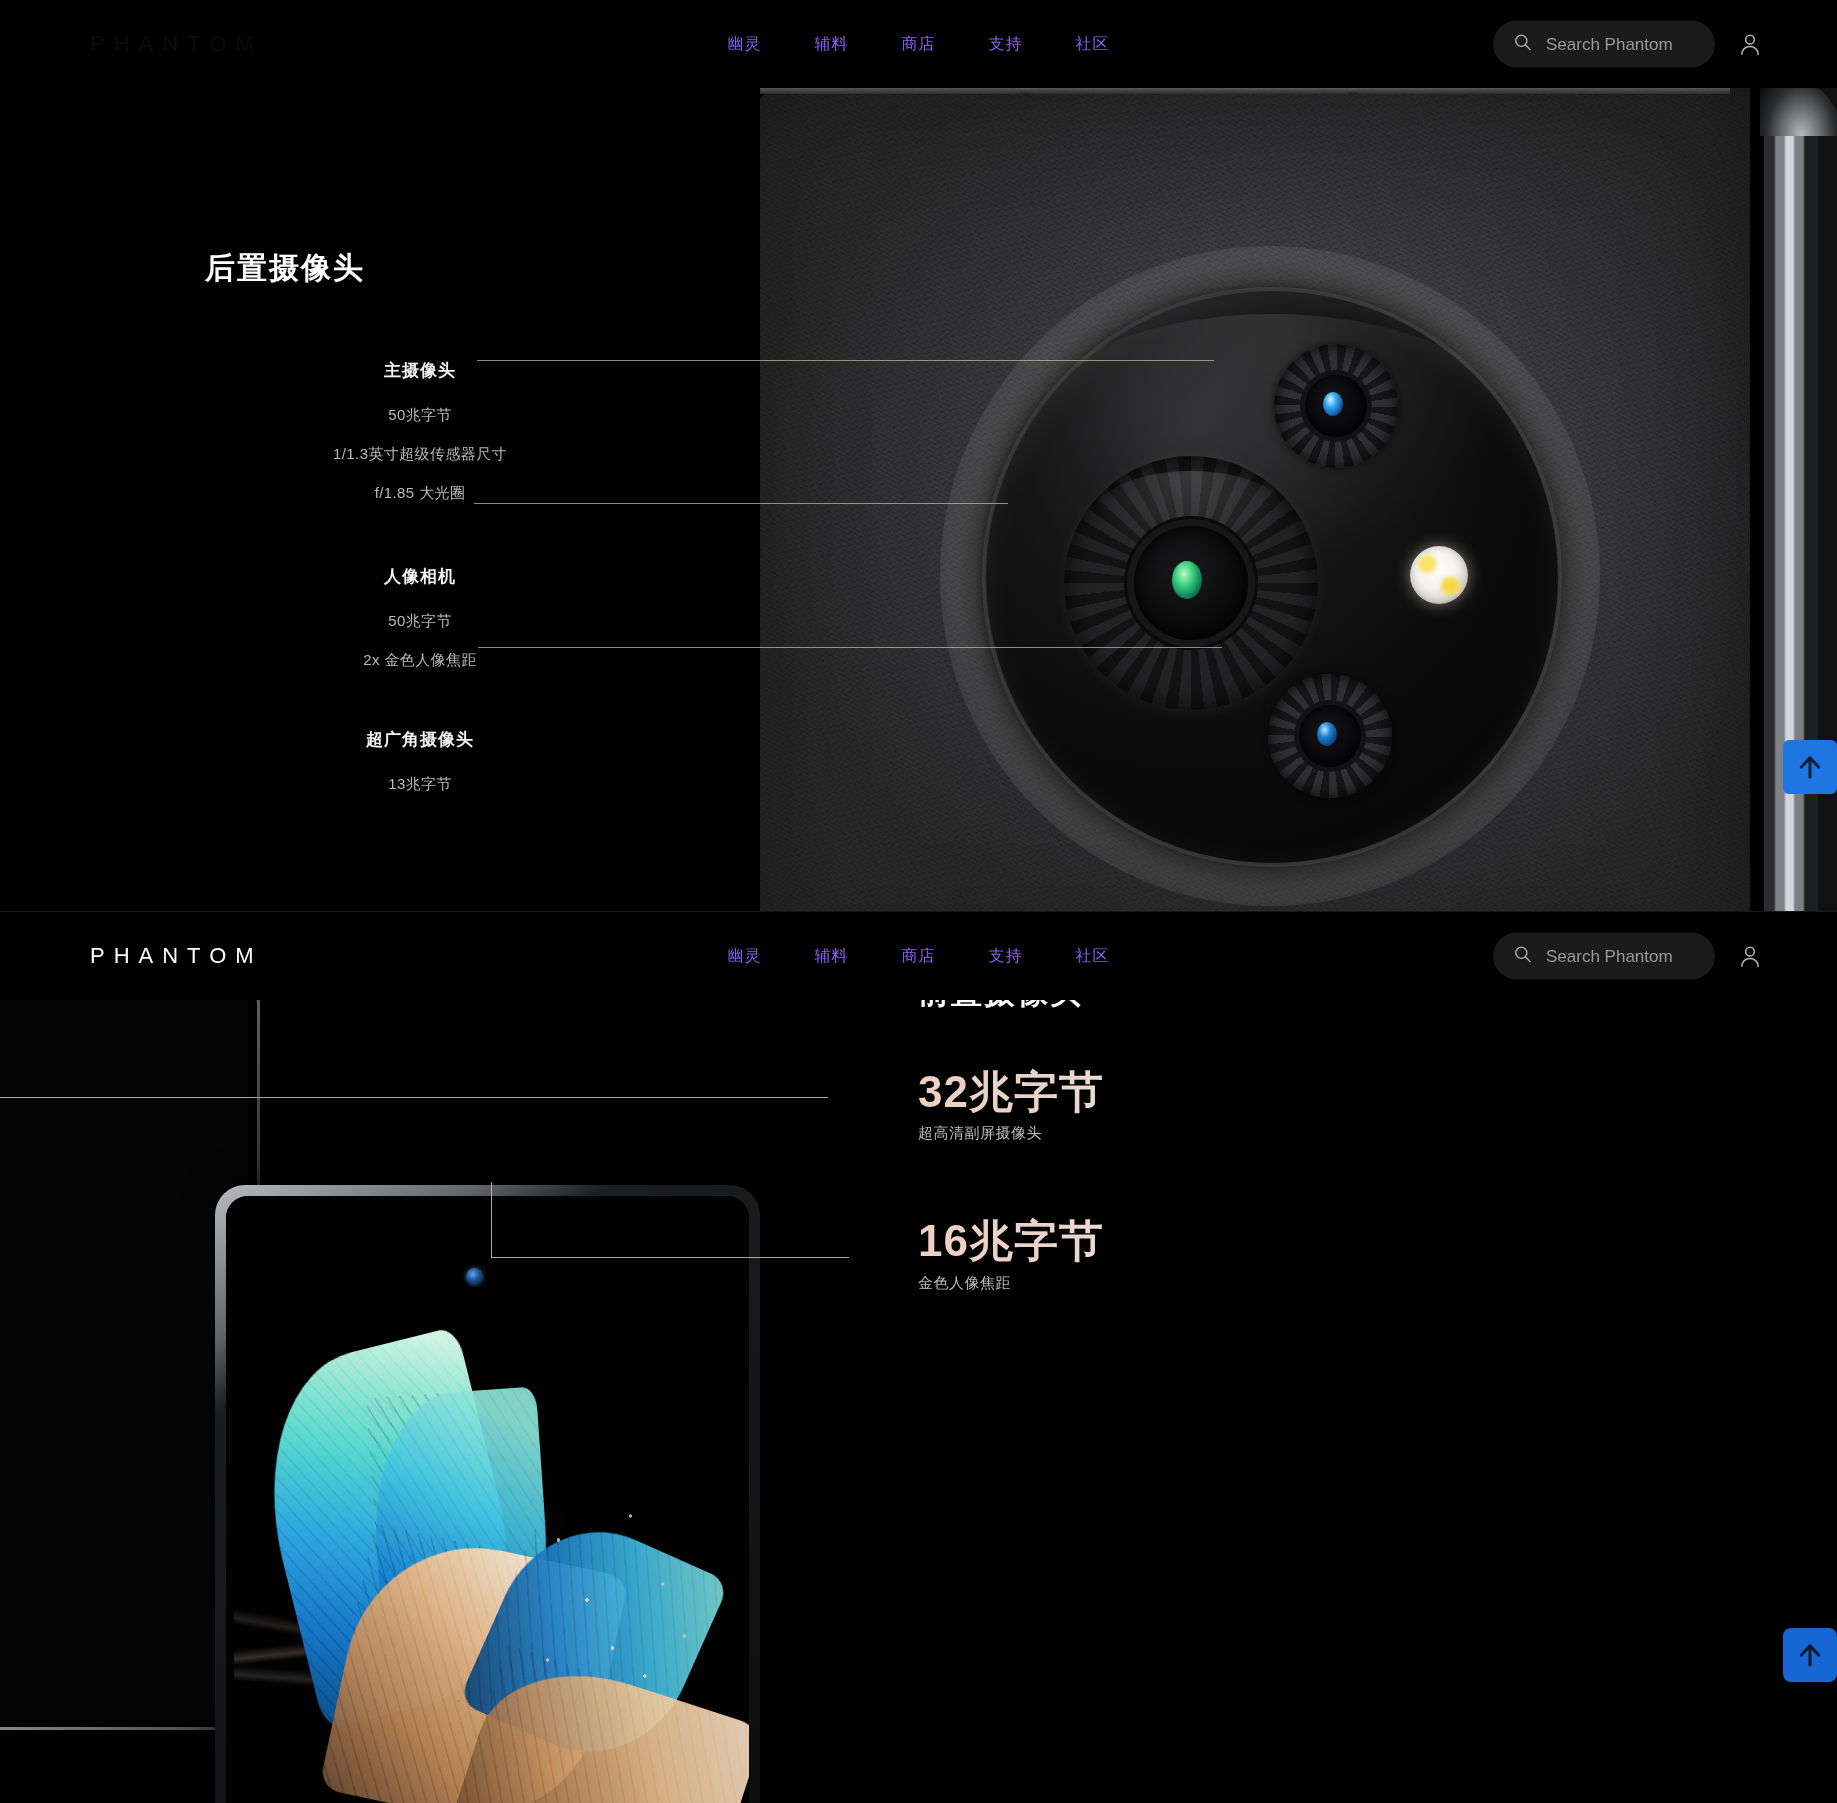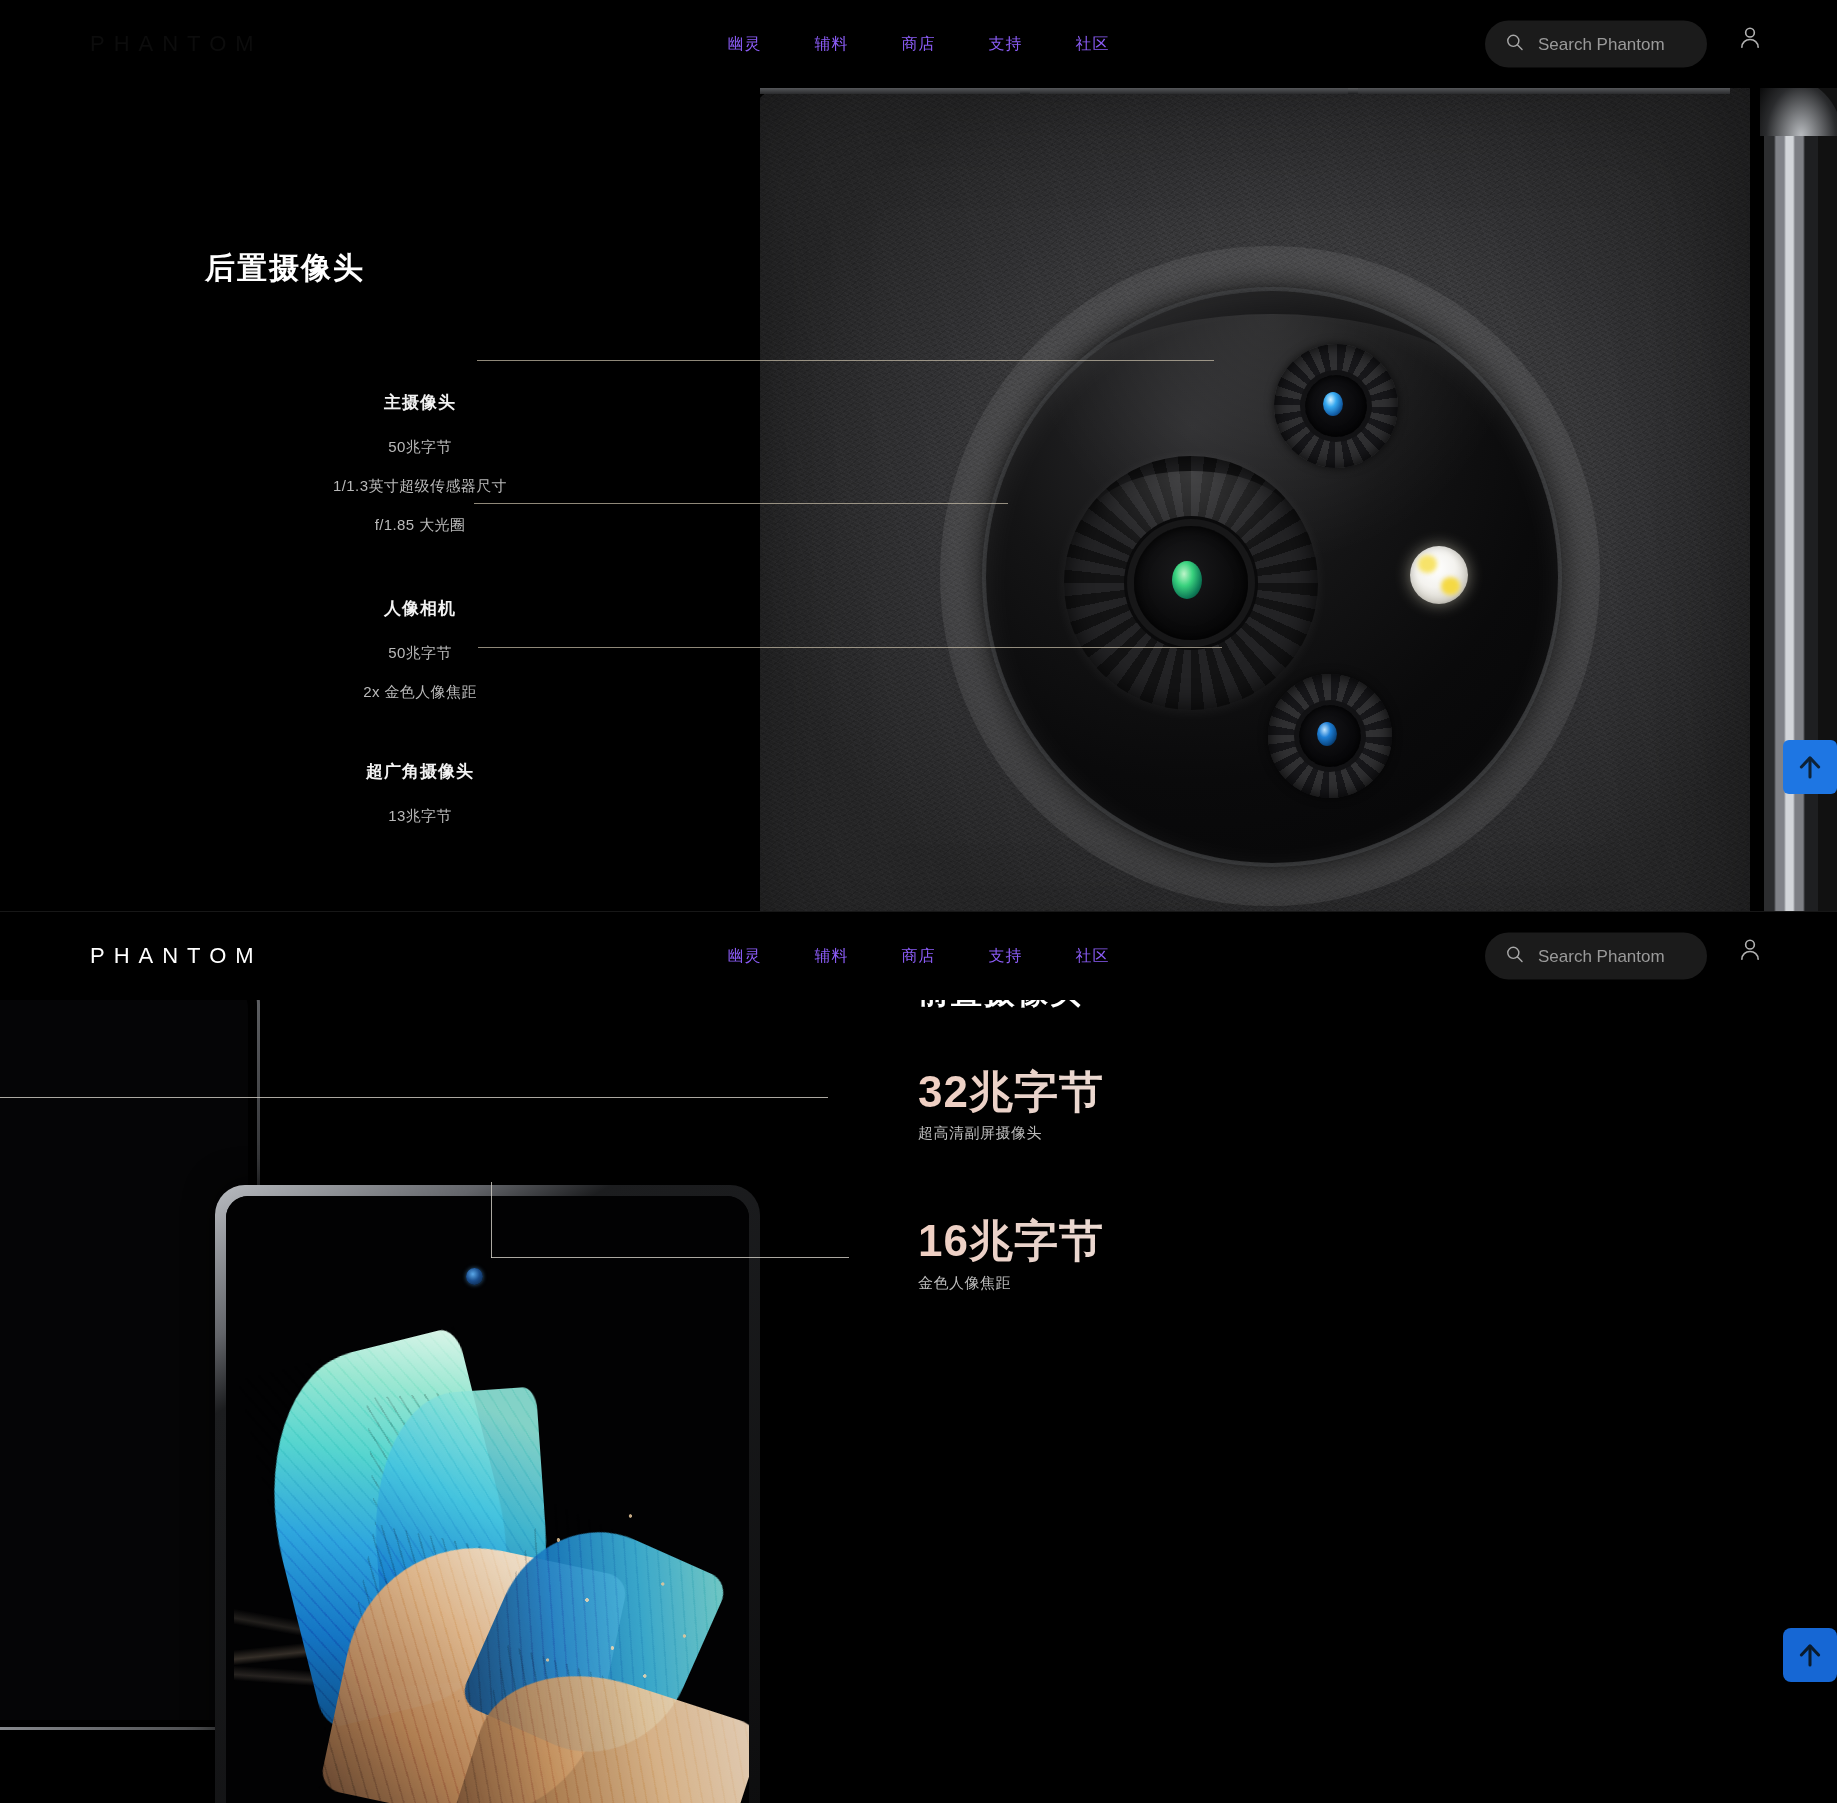--- a/index.html
+++ b/index.html
@@ -31,21 +31,21 @@
     position:absolute; left:50%; transform:translateX(-50%);
     top:50%; margin-top:-13px;
     display:flex; gap:53px; white-space:nowrap;
   }
   .nav-link {
     font-size:16px; color:#8b5cf6; letter-spacing:1px;
     cursor:pointer; line-height:26px;
   }
   .nav-right {
     position:absolute; right:70px; top:50%; transform:translateY(-50%);
-    display:flex; gap:26px;
+    display:flex; align-items:center; gap:18px;
   }
   .search-box {
     display:flex; align-items:center; gap:14px;
     width:222px; height:47px; border-radius:24px;
     background:#1b1b1b; padding:0 20px;
   }
   .search-box svg { flex:0 0 auto; }
   .search-text { font-size:17px; color:#9a9a9a; }
   .account-btn {
     width:34px; height:34px; display:flex; align-items:center; justify-content:center;
@@ -188,21 +188,21 @@
   .callout {
     position:absolute; height:1px; background:#c6bda8; opacity:.72; z-index:20;
   }
   #callout-main    { left:477px; top:360px;  width:737px; }
   #callout-center  { left:474px; top:503px;  width:534px; }
   #callout-portrait{ left:478px; top:647px;  width:744px; }
 
   
   .spec-col { position:absolute; left:205px; top:248px; width:430px; z-index:25; }
   .spec-title {
-    font-size:30px; font-weight:700; color:#fff; letter-spacing:2px; margin-bottom:102px;
+    font-size:30px; font-weight:700; color:#fff; letter-spacing:2px; margin-bottom:70px;
   }
   .spec-group { margin-bottom:46px;text-align:center; }
   .spec-group h3 {
     font-size:17px; font-weight:700; color:#f2f2f2; letter-spacing:1px; margin-bottom:24px;
   }
   .spec-group p {
     font-size:15px; color:#b9b9b9; letter-spacing:.4px; margin-bottom:20px; font-weight:400;
   }
   .spec-group p:last-child { margin-bottom:0; }
 

